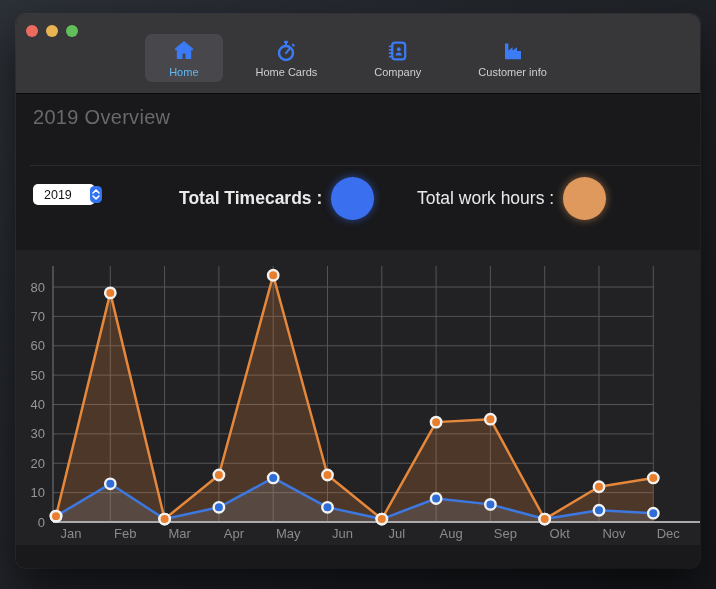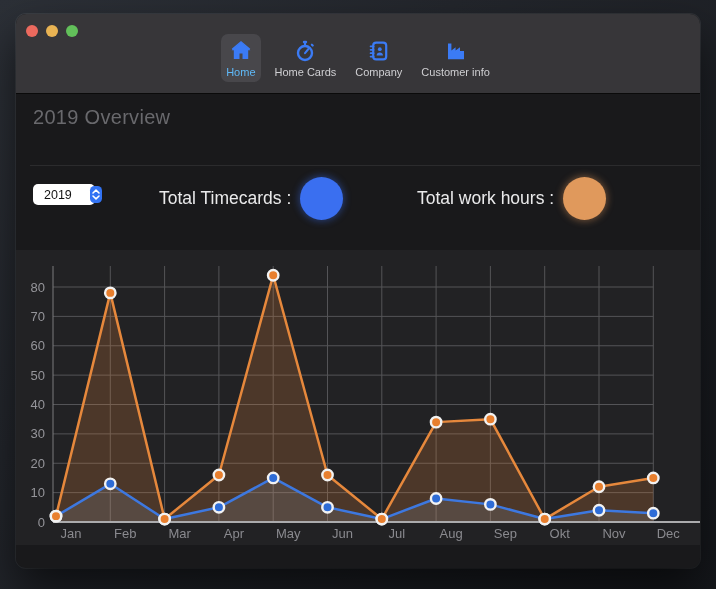--- a/index.html
+++ b/index.html
@@ -20,21 +20,21 @@
   .light { width:12px; height:12px; border-radius:50%; }
   .light.red    { background:#ec6a5e; }
   .light.yellow { background:#e9b353; }
   .light.green  { background:#62c05a; }
   .toolbar-items {
     position:absolute; left:0; right:0; top:20px;
     display:flex; justify-content:center; align-items:flex-end; gap:9px;
   }
   .tb-item {
     display:flex; flex-direction:column; align-items:center;
-    padding:5px 5px 4px; border-radius:7px; cursor:default;
+    padding:5px 24px 4px; border-radius:7px; cursor:default;
   }
   .tb-item.selected { background:#48474b; }
   .tb-item svg { display:block; }
   .tb-label { font-size:11px; color:#cfcfd2; margin-top:3px; white-space:nowrap; }
   .tb-item.selected .tb-label { color:#5fb9f7; }
   
   .content { position:relative; height:473px; background:#19191b; }
   .page-title {
     position:absolute; left:17px; top:12px;
     font-size:20px; font-weight:400; color:#69696d; letter-spacing:.3px;
@@ -45,21 +45,21 @@
     background:#ffffff; border-radius:5px;
     display:flex; align-items:center; justify-content:space-between;
     padding:0 2px 0 11px; cursor:default;gap:18px;
   }
   .year-text { font-size:12.5px; color:#131313; }
   .stepper {
     width:17px; height:17px; border-radius:4.5px; background:#3273f4;
     display:flex; align-items:center; justify-content:center;
   }
   .legend-item { position:absolute; top:81px; height:46px; display:flex; align-items:center; gap:9px; }
-  .legend-item.first  { left:143px; }
+  .legend-item.first  { left:163px;font-weight:bold; }
   .legend-item.second { left:401px;justify-content:flex-end; }
   .legend-label { font-size:17.5px; color:#eaeaeb; white-space:nowrap; }
   .legend-circle { width:43px; height:43px; border-radius:50%; }
   .chart-panel { position:absolute; left:0; top:156px; width:684px; height:295px; background:#222224; }
   .chart-panel svg { position:absolute; left:0; top:0; }
 </style>
 </head>
 <body>
 
 <div class="window">

